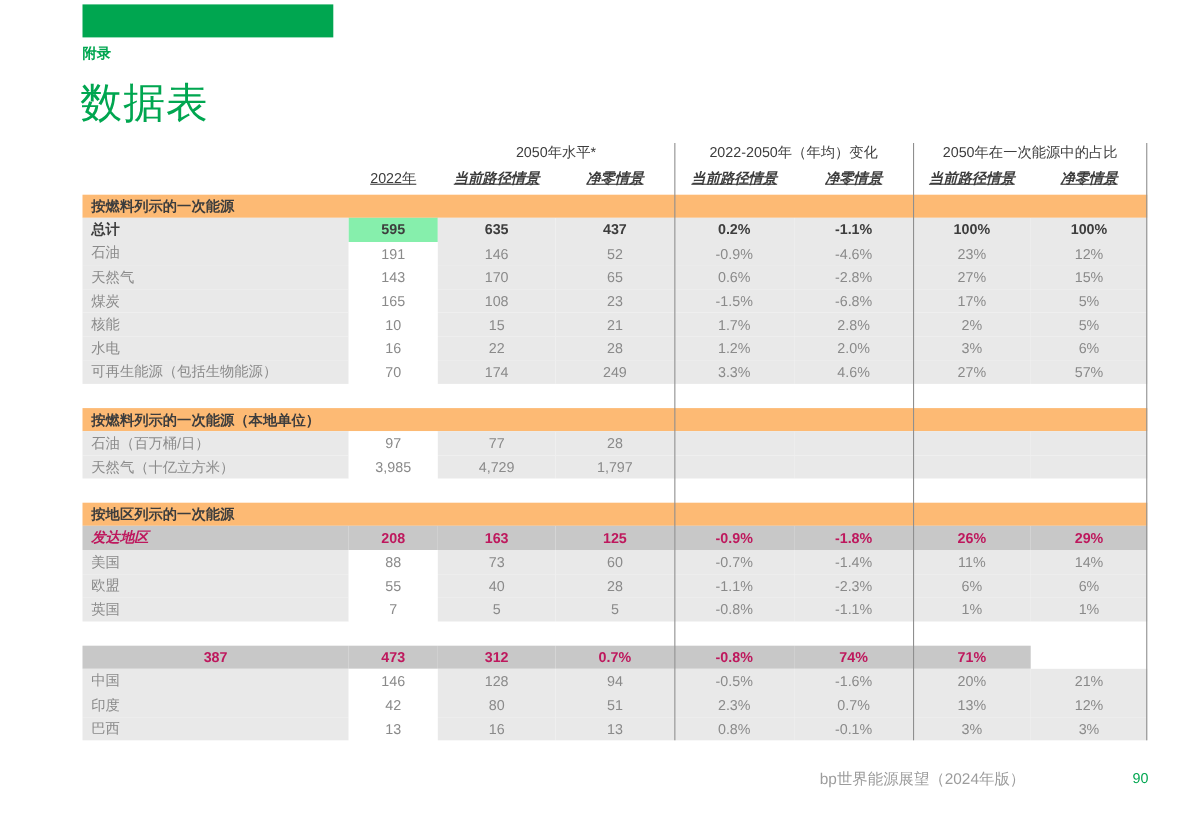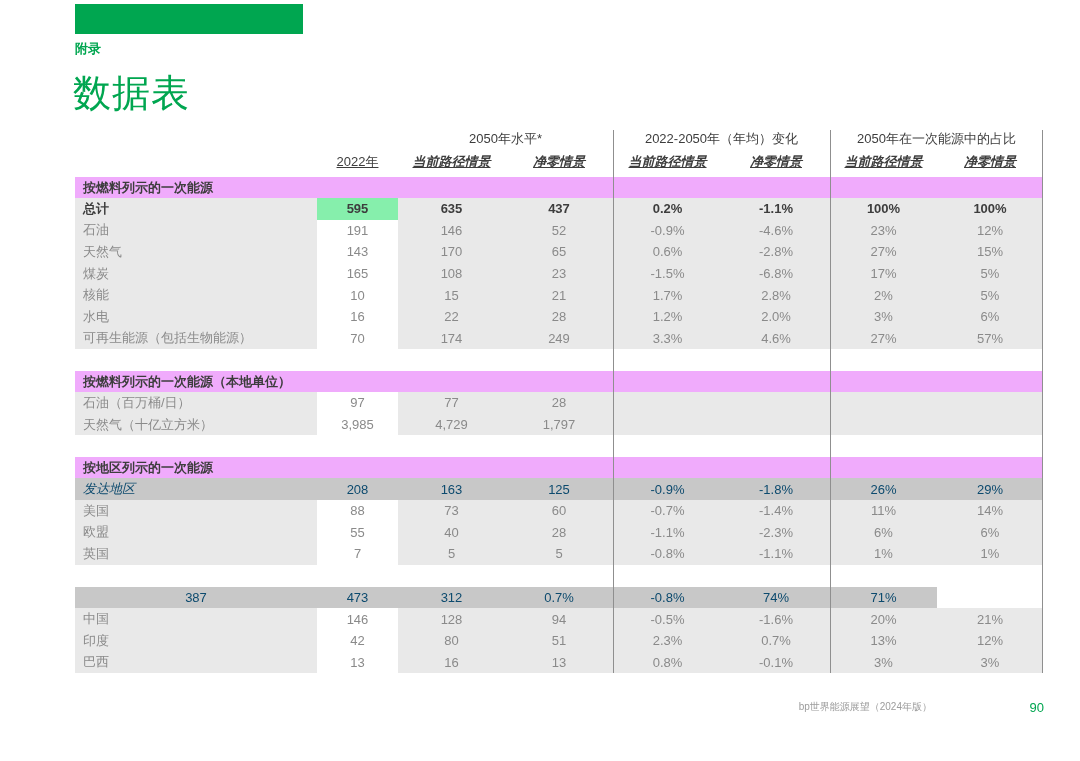--- a/index.html
+++ b/index.html
@@ -27,35 +27,35 @@
   .cg3 { grid-column:7 / span 2; }
 
   .colhead-row { height:27px; align-items:end; color:#3d3d3d; }
   .colhead { text-align:center; padding-bottom:6px;text-decoration:underline; }
   .colhead.year { font-style:normal; font-weight:400; }
   .colhead.scenario { font-style:italic; font-weight:bold; }
 
   .section { width:968px; }
   .gap { height:22px; }
 
-  .band-title { height:21px; background:#f0abfc; color:#3d3d3d; font-weight:bold;
+  .band-title { height:21px; background:#fdba74; color:#3d3d3d; font-weight:bold;
                 display:flex; align-items:center; padding-left:8px; }
 
   .row { height:21.6px; }
   .cell { display:flex; align-items:center; justify-content:center; color:#8a8a8a; }
   .cell.label { justify-content:flex-start; padding-left:8px; }
   .row.regular .cell { background:#e9e9e9; }
   .row.regular .cell.c2022 { background:#ffffff; }
   .row.total .cell { background:#e9e9e9; color:#3d3d3d; font-weight:bold; }
   .row.total .cell.c2022 { background:#86efac; }
-  .row.band .cell { background:#c8c8c8; color:#0c4a6e; font-weight:normal; }
+  .row.band .cell { background:#c8c8c8; color:#be185d; font-weight:bold; }
   .row.band .cell.label { font-style:italic; }
 
   .footer { position:absolute; top:700px; left:0; width:1080px; }
-  .footer-source { position:absolute; right:148px; top:0; font-size:10px; color:#9c9c9c; }
+  .footer-source { position:absolute; right:148px; top:0; font-size:14px; color:#9c9c9c; }
   .footer-page { position:absolute; right:36px; top:0; font-size:13px; color:#00a650; font-weight:500;text-align:right; }
 </style>
 </head>
 <body>
 
 <div class="page">
 
   <div class="brand-bar"></div>
   <div class="eyebrow">附录</div>
   <div class="page-title">数据表</div>

